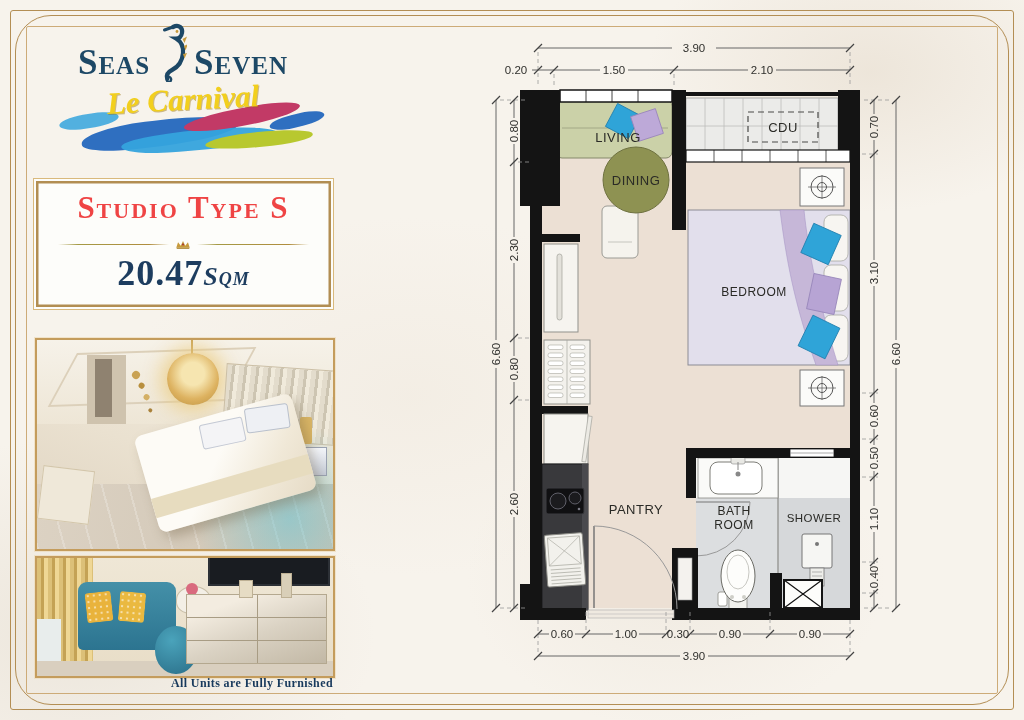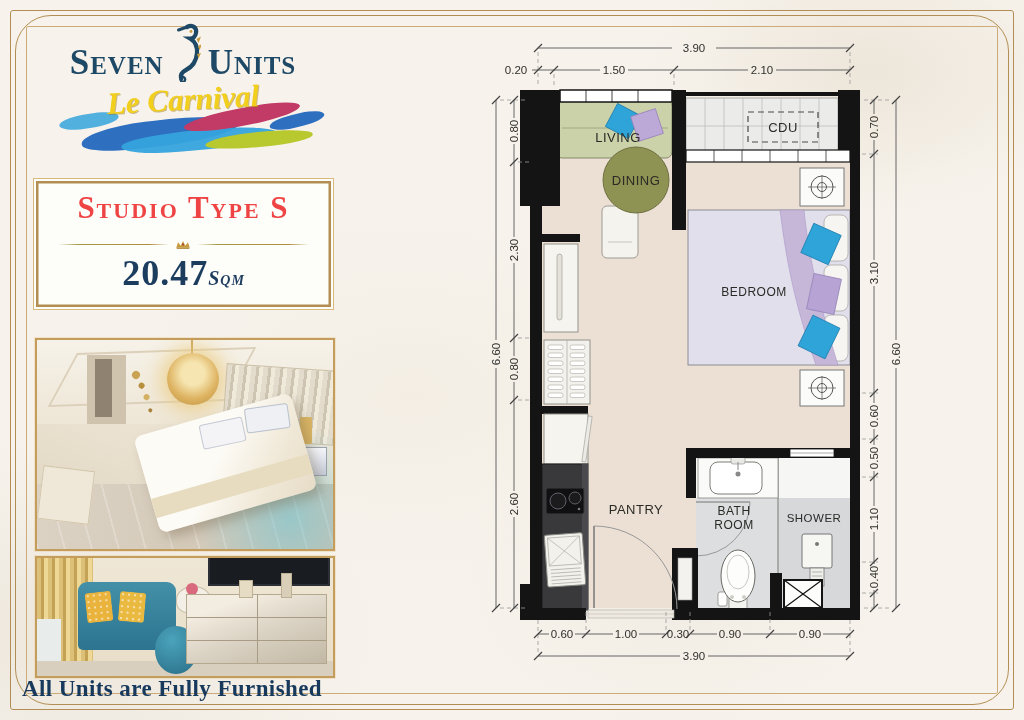--- a/index.html
+++ b/index.html
@@ -35,21 +35,21 @@
 
   .unit-card{position:absolute;left:33px;top:178px;width:299px;height:130px;background:#fdfdfa;
     border:1px solid #d9b97c;box-shadow:inset 0 0 0 2px #fdfdfa, inset 0 0 0 4.5px #b28e52;}
   .unit-title{position:absolute;left:0;top:13px;width:100%;text-align:center;
     font-variant:small-caps;font-weight:bold;font-size:31px;letter-spacing:2px;color:#ef4444;line-height:1;}
   .unit-div{position:absolute;left:8%;top:60px;width:84%;display:flex;align-items:center;gap:5px;}
   .unit-div .line{flex:1;height:1.5px;background:linear-gradient(90deg,rgba(165,154,69,0),#a59a45 18%,#b08d3e 82%,rgba(176,141,62,0));}
   .crown{width:18px;height:11px;flex:0 0 auto;}
   .unit-area{position:absolute;left:0;top:72px;width:100%;text-align:center;color:#1d3d5f;line-height:1.25;}
   .area-num{font-weight:bold;font-size:36px;letter-spacing:1px;}
-  .area-unit{font-variant:small-caps;font-style:italic;font-weight:bold;font-size:20px;letter-spacing:1px;}
+  .area-unit{font-variant:small-caps;font-style:italic;font-weight:bold;font-size:26px;letter-spacing:1px;}
 
   .photo{position:absolute;left:35px;width:296px;border:2px solid #c49c5c;overflow:hidden;box-shadow:0 0 0 1px rgba(236,216,180,.6);}
   .photo i{position:absolute;display:block;}
   .photo1{top:338px;height:209px;background:linear-gradient(200deg,#f3ede2 0%,#eae1d0 55%,#ded2bf 100%);}
   .p1-ceiling{left:0;top:0;width:100%;height:40%;background:linear-gradient(#f6f2e9,#eee6d6);}
   .p1-ceilframe{left:9%;top:5%;width:58%;height:24%;border:2px solid #dcd0ba;transform:skewX(-30deg) rotate(-2deg);}
   .p1-hall{left:17%;top:7%;width:13%;height:33%;background:#cfc3ae;}
   .p1-halldark{left:19.5%;top:9%;width:6%;height:28%;background:#8f8270;}
   .p1-art{left:32%;top:15%;width:8px;height:8px;border-radius:50%;background:#c9a254;transform:rotate(38deg);
     box-shadow:11px 5px 0 -1px #b88f3e,22px 11px 0 -1px #d4b065,33px 19px 0 -2px #a9813a;}
@@ -84,53 +84,53 @@
   .p2-flower{left:50.5%;top:21%;width:4%;height:10%;background:#d96a7e;border-radius:50%;}
   .p2-ottoman{left:40%;bottom:2%;width:14%;height:40%;border-radius:50%;background:radial-gradient(circle at 40% 30%,#4aa3bb,#2a6e88);}
   .p2-console{right:2%;bottom:10%;width:47%;height:58%;border:1px solid #b4a88f;
     background:linear-gradient(160deg,#f3ece0 20%,#dad2c3 55%,#c2b8a5);}
   .p2-seamv{left:50%;top:0;width:1px;height:100%;background:#a89c84;}
   .p2-seamh1{left:0;top:33%;width:100%;height:1px;background:#a89c84;}
   .p2-seamh2{left:0;top:66%;width:100%;height:1px;background:#a89c84;}
   .p2-vase1{right:14%;bottom:66%;width:3%;height:20%;background:#d9cfb8;border:1px solid #bdb094;}
   .p2-vase2{right:27%;bottom:66%;width:4%;height:14%;background:#e6dcc4;border:1px solid #bdb094;}
 
-  .caption{position:absolute;left:22px;top:676px;width:300px;text-align:right;
-    font-weight:bold;font-size:23px;color:#17395c;letter-spacing:.4px;}
+  .caption{position:absolute;left:33px;top:676px;width:300px;text-align:right;
+    font-weight:bold;font-size:12px;color:#17395c;letter-spacing:.4px;}
 
   
   .plan-svg{position:absolute;left:482px;top:28px;}
   text.dim{font-family:"Liberation Sans",sans-serif;font-size:11.5px;fill:#2f2f2c;text-anchor:middle;}
   text.room{font-family:"Liberation Sans",sans-serif;fill:#2a2a26;text-anchor:middle;letter-spacing:.5px;}
   .wl{fill:#141414;}
   .dimline{stroke:#666;stroke-width:1;fill:none;}
   .tick{stroke:#444;stroke-width:1.2;fill:none;}
   .witness{stroke:#999;stroke-width:.8;fill:none;stroke-dasharray:4 3;}
 </style>
 </head>
 <body>
 
 <div class="page">
   <div class="frame-a"></div>
   <div class="frame-b"></div>
   <div class="frame-c"></div>
 
   <div class="brand">
     <div class="brand-row">
-      <span class="brand-word">Seven</span>
+      <span class="brand-word">Seas</span>
       <svg class="seahorse" viewBox="0 0 30 60">
         <path d="M16 5 C22 2 26 6 25 11 C24.4 14.5 22 16.5 19 16.5 C24 19.5 26.5 25 26 31 C25.3 39.5 21 45 15 48 C11 50 9 53 10.2 57" fill="none" stroke="#1d4866" stroke-width="4.2" stroke-linecap="round"></path>
         <path d="M16 5 L7.5 8" fill="none" stroke="#1d4866" stroke-width="3" stroke-linecap="round"></path>
         <path d="M25.5 17 L30 14.5 L27.5 21 Z" fill="#c79a3c"></path>
         <path d="M27 24 L31 22 L28.5 28.5 Z" fill="#c79a3c"></path>
         <path d="M26 32 L30 31 L27.5 36.5 Z" fill="#c79a3c"></path>
         <circle cx="20" cy="9.5" r="1.4" fill="#c79a3c"></circle>
         <path d="M10.2 57 C8.8 60 12.8 61.3 13.9 58.4 C14.8 56 12.6 54.2 10.8 55.4" fill="none" stroke="#1d4866" stroke-width="2.4" stroke-linecap="round"></path>
       </svg>
-      <span class="brand-word">Units</span>
+      <span class="brand-word">Seven</span>
     </div>
     <div class="brush">
       <i class="br1"></i>
       <i class="br6"></i>
       <i class="br2"></i>
       <i class="br3"></i>
       <i class="br4"></i>
       <i class="br5"></i>
     </div>
     <div class="tagline">Le Carnival</div>

